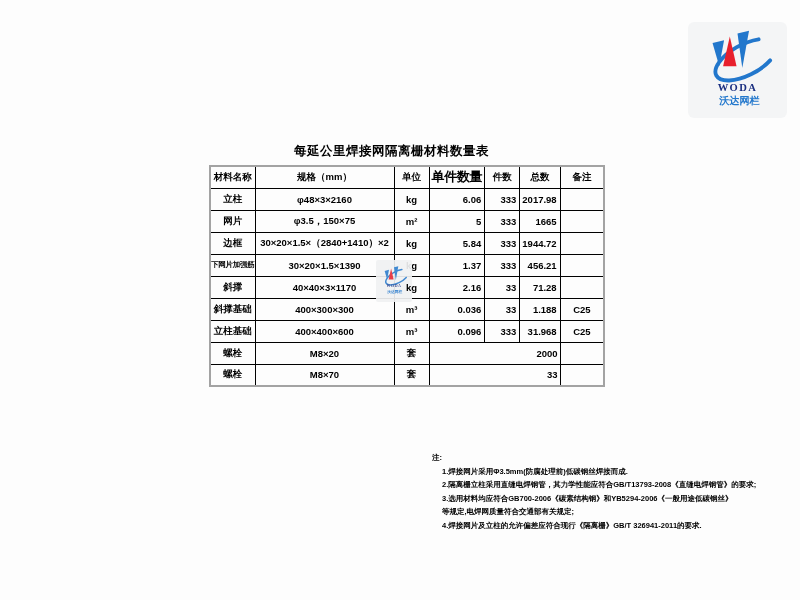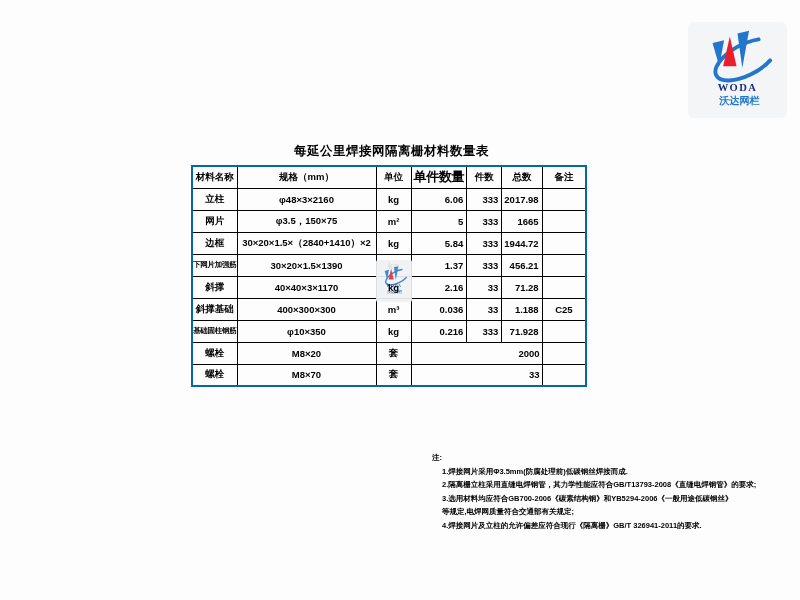--- a/index.html
+++ b/index.html
@@ -13,23 +13,23 @@
     background:#f4f5f6;border-radius:6px;
   }
   .logo-tile svg{display:block;width:99px;height:96px;}
   
   .doc-title{
     position:absolute;left:205px;top:143px;width:373px;text-align:center;
     font-size:12.5px;font-weight:bold;letter-spacing:0.5px;white-space:nowrap;font-family:Liberation Serif, serif;
   }
   
   .mat-table{
-    position:absolute;left:191px;top:165px;
+    position:absolute;left:209px;top:165px;
     border-collapse:collapse;table-layout:fixed;
-    border:2px solid #0369a1;
+    border:2px solid #a3a3a3;
   }
   .mat-table th,.mat-table td{
     border:1px solid #000;height:22px;padding:0 2px;
     font-size:9.5px;font-weight:bold;text-align:center;
     white-space:nowrap;overflow:hidden;box-sizing:border-box;
   }
   .mat-table th:nth-child(4){font-size:13px;letter-spacing:-0.3px;}
   .mat-table td.c-num{text-align:right;padding-right:3px;}
   .mat-table td.c-merged{text-align:right;}
   .mat-table td.tight{font-size:7.5px;letter-spacing:-0.3px;padding:0;}
@@ -142,27 +142,27 @@
         <tr>
           <td class="c-name">斜撑基础</td>
           <td class="c-spec">400×300×300</td>
           <td class="c-unit">m³</td>
           <td class="c-num">0.036</td>
           <td class="c-num">33</td>
           <td class="c-num">1.188</td>
           <td class="c-remark">C25</td>
         </tr>
         <tr>
-          <td class="c-name tight">基础固柱钢筋</td>
-          <td class="c-spec">φ10×350</td>
-          <td class="c-unit">kg</td>
-          <td class="c-num">0.216</td>
+          <td class="c-name">立柱基础</td>
+          <td class="c-spec">400×400×600</td>
+          <td class="c-unit">m³</td>
+          <td class="c-num">0.096</td>
           <td class="c-num">333</td>
-          <td class="c-num">71.928</td>
-          <td class="c-remark"></td>
+          <td class="c-num">31.968</td>
+          <td class="c-remark">C25</td>
         </tr>
         <tr>
           <td class="c-name">螺栓</td>
           <td class="c-spec">M8×20</td>
           <td class="c-unit">套</td>
           <td class="c-merged" colspan="3">2000</td>
           <td class="c-remark"></td>
         </tr>
         <tr>
           <td class="c-name">螺栓</td>

